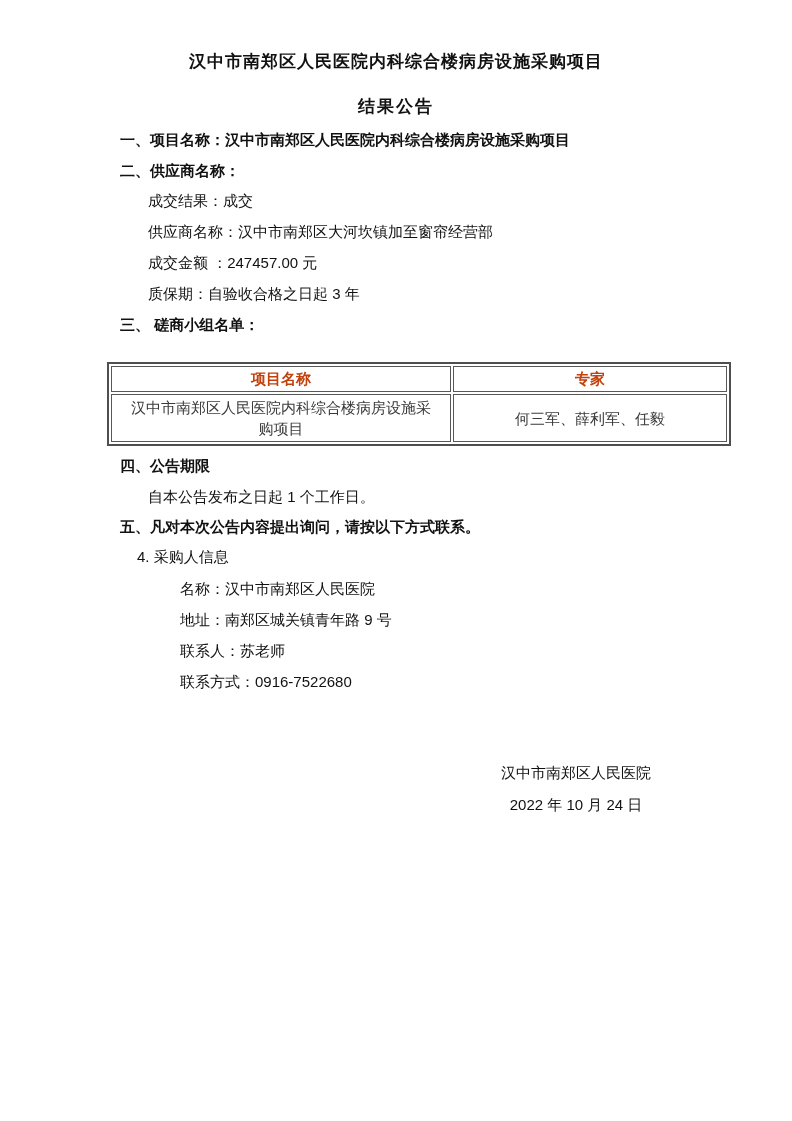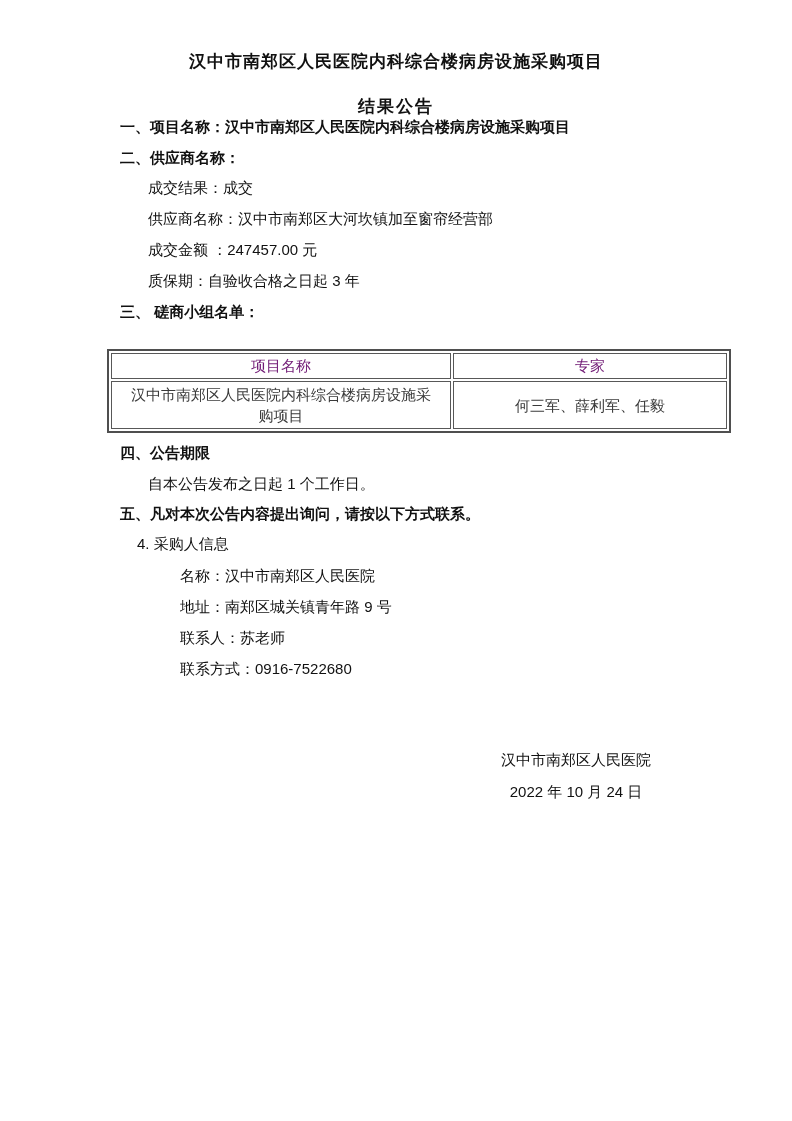--- a/index.html
+++ b/index.html
@@ -30,41 +30,41 @@
     font-weight: bold;
     text-align: center;
     line-height: 20px;
     margin-top: 25px;
     letter-spacing: 2px;
   }
   .h-section { font-weight: bold; }
   .mt10 { margin-top: 10px; }
   .mt11 { margin-top: 11px; }
   .mt12 { margin-top: 12px; }
-  .mt13 { }
+  .mt13 { margin-top: 13px; }
   .indent-body { padding-left: 28px; }
   .indent-item { padding-left: 17px; }
   .indent-sub  { padding-left: 60px; }
   table.panel-table {
     margin-top: 27px;
     margin-left: -13px;
     width: 624px;
     border-collapse: separate;
     border-spacing: 2px;
     border: 2px solid #4f4f4f;
     table-layout: fixed;
   }
   table.panel-table th, table.panel-table td {
     border: 1px solid #585858;
     text-align: center;
     vertical-align: middle;
     font-size: 15px;
     padding: 2px 18px;
   }
-  table.panel-table th { font-weight: normal; height: 20px; color: #701a75; }
+  table.panel-table th { font-weight: bold; height: 20px; color: #c2410c; }
   table.panel-table td { height: 40px; line-height: 21px; color: #3a3a3a; }
   .col-project { width: 56%; }
   .col-expert  { width: 44%; }
   .sign-block {
     width: 180px;
     margin-left: auto;
     margin-right: 6px;
     margin-top: 71px;
     text-align: center;
   }

